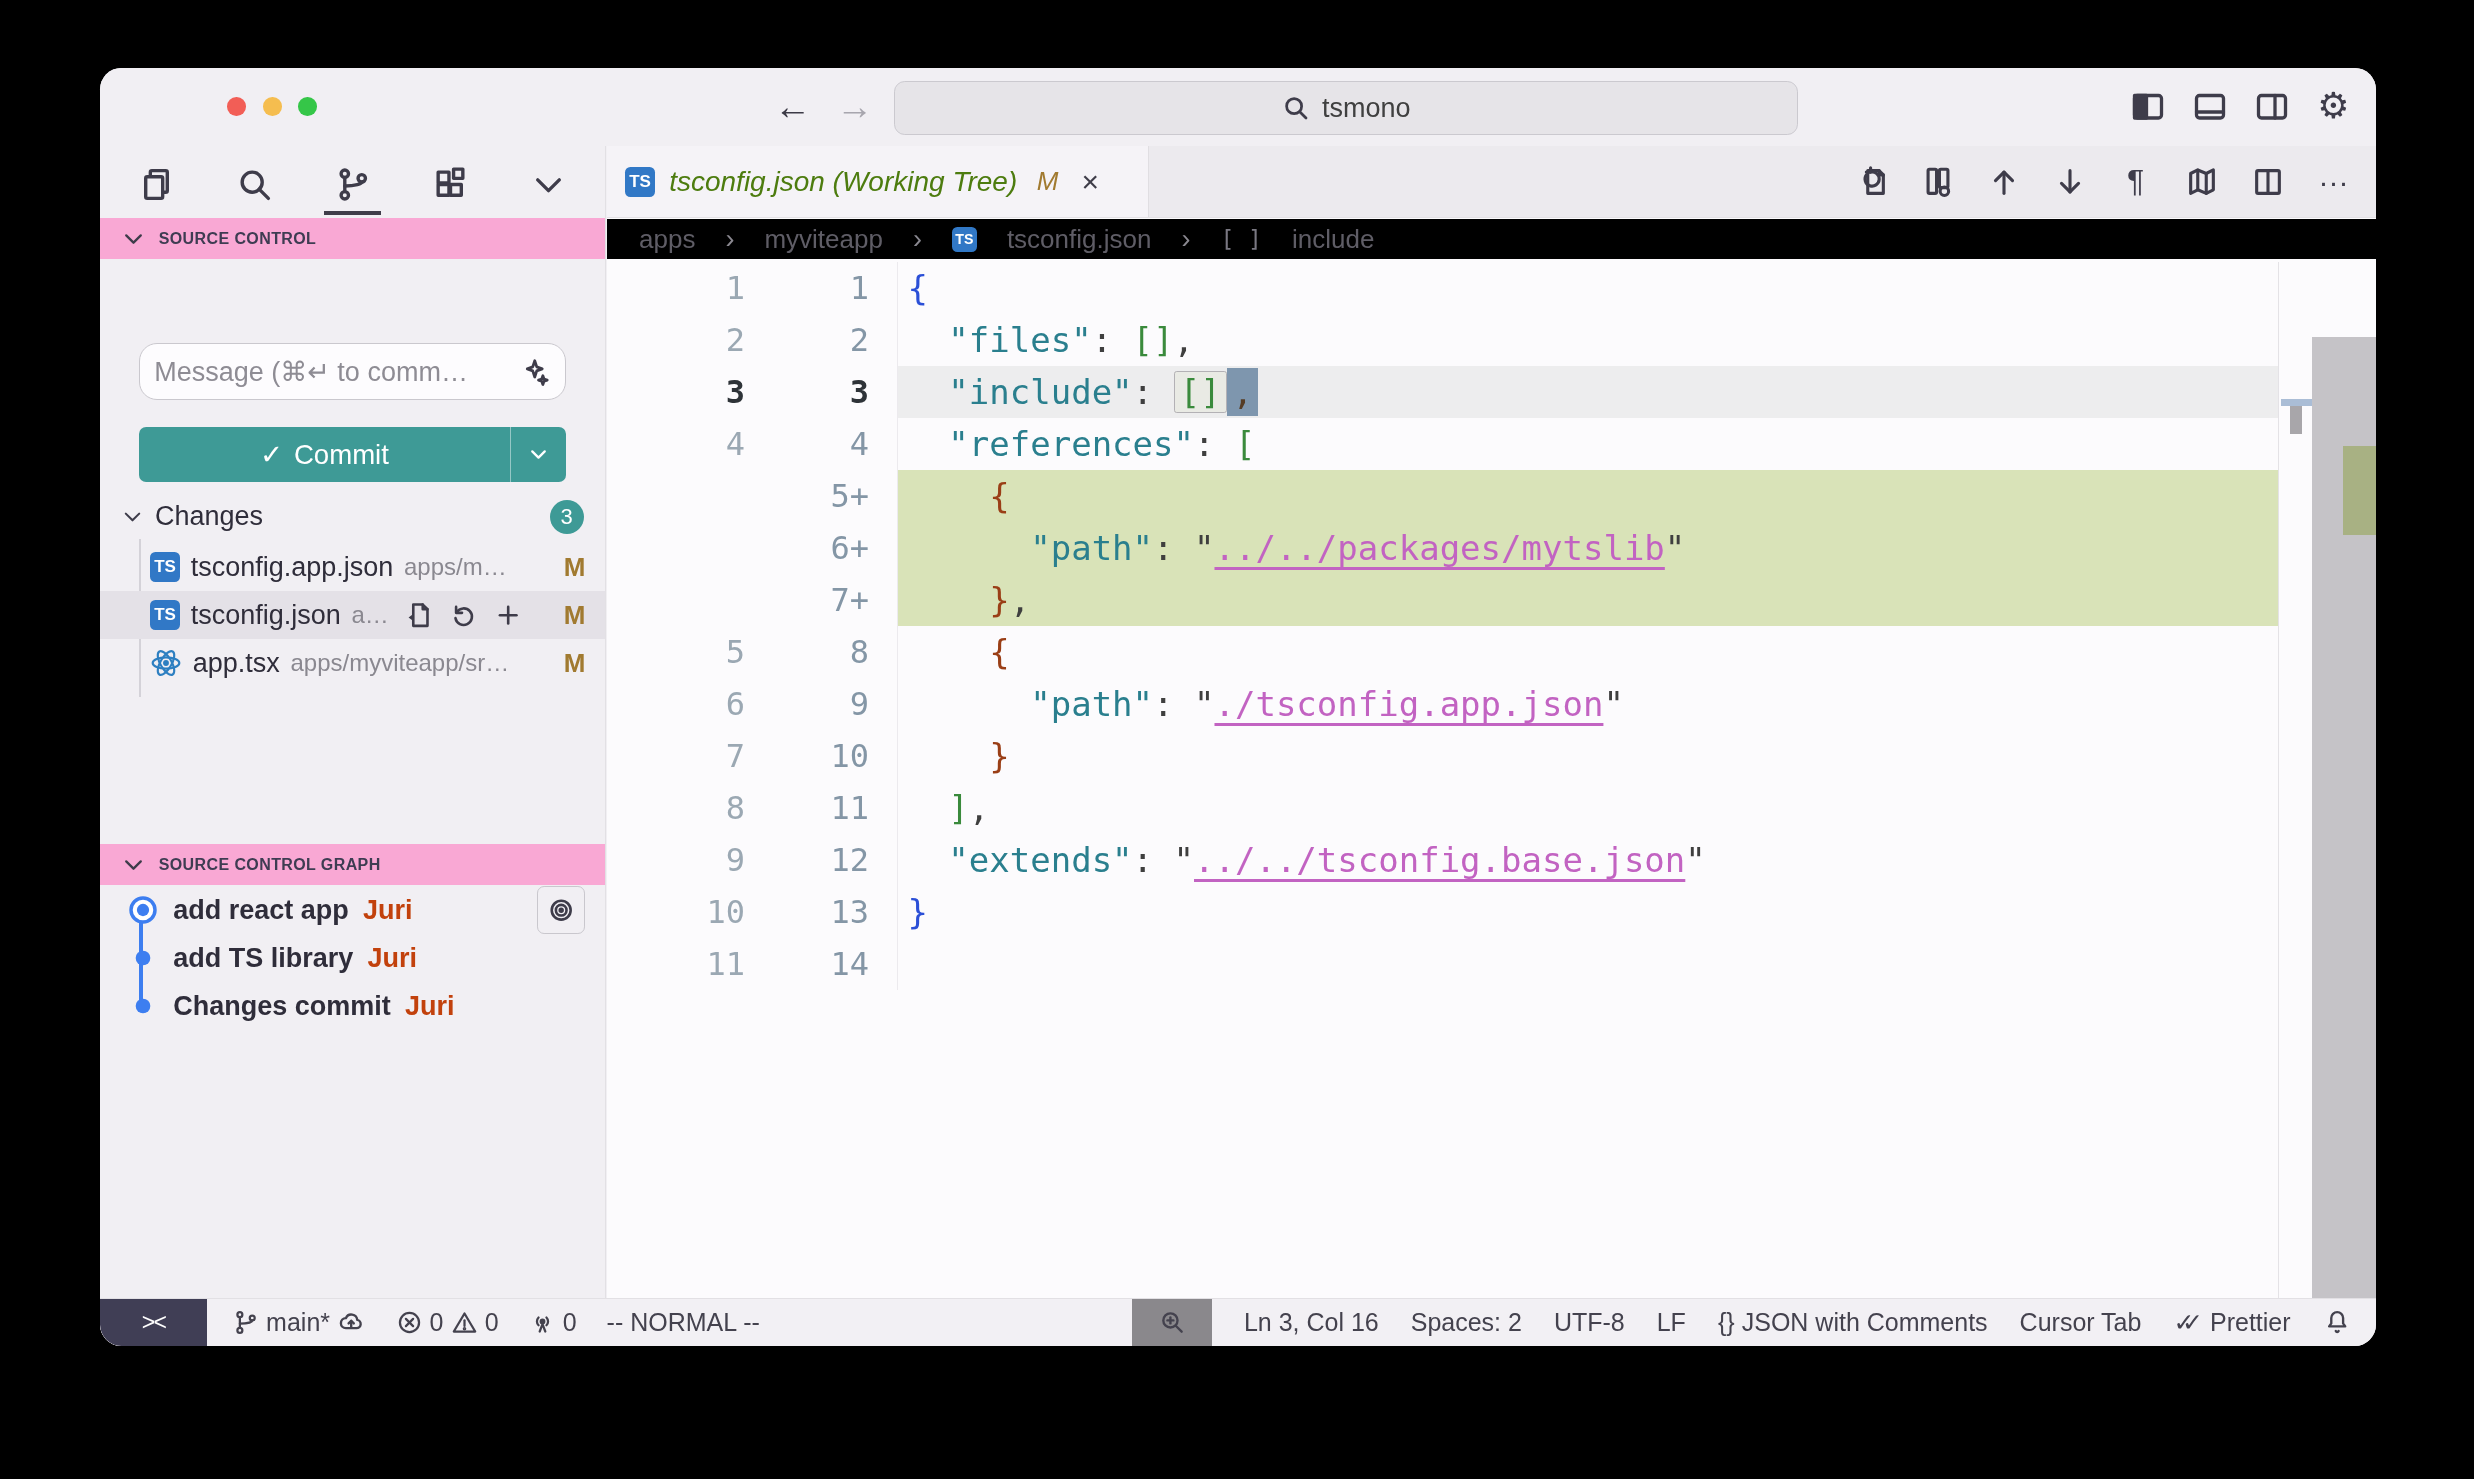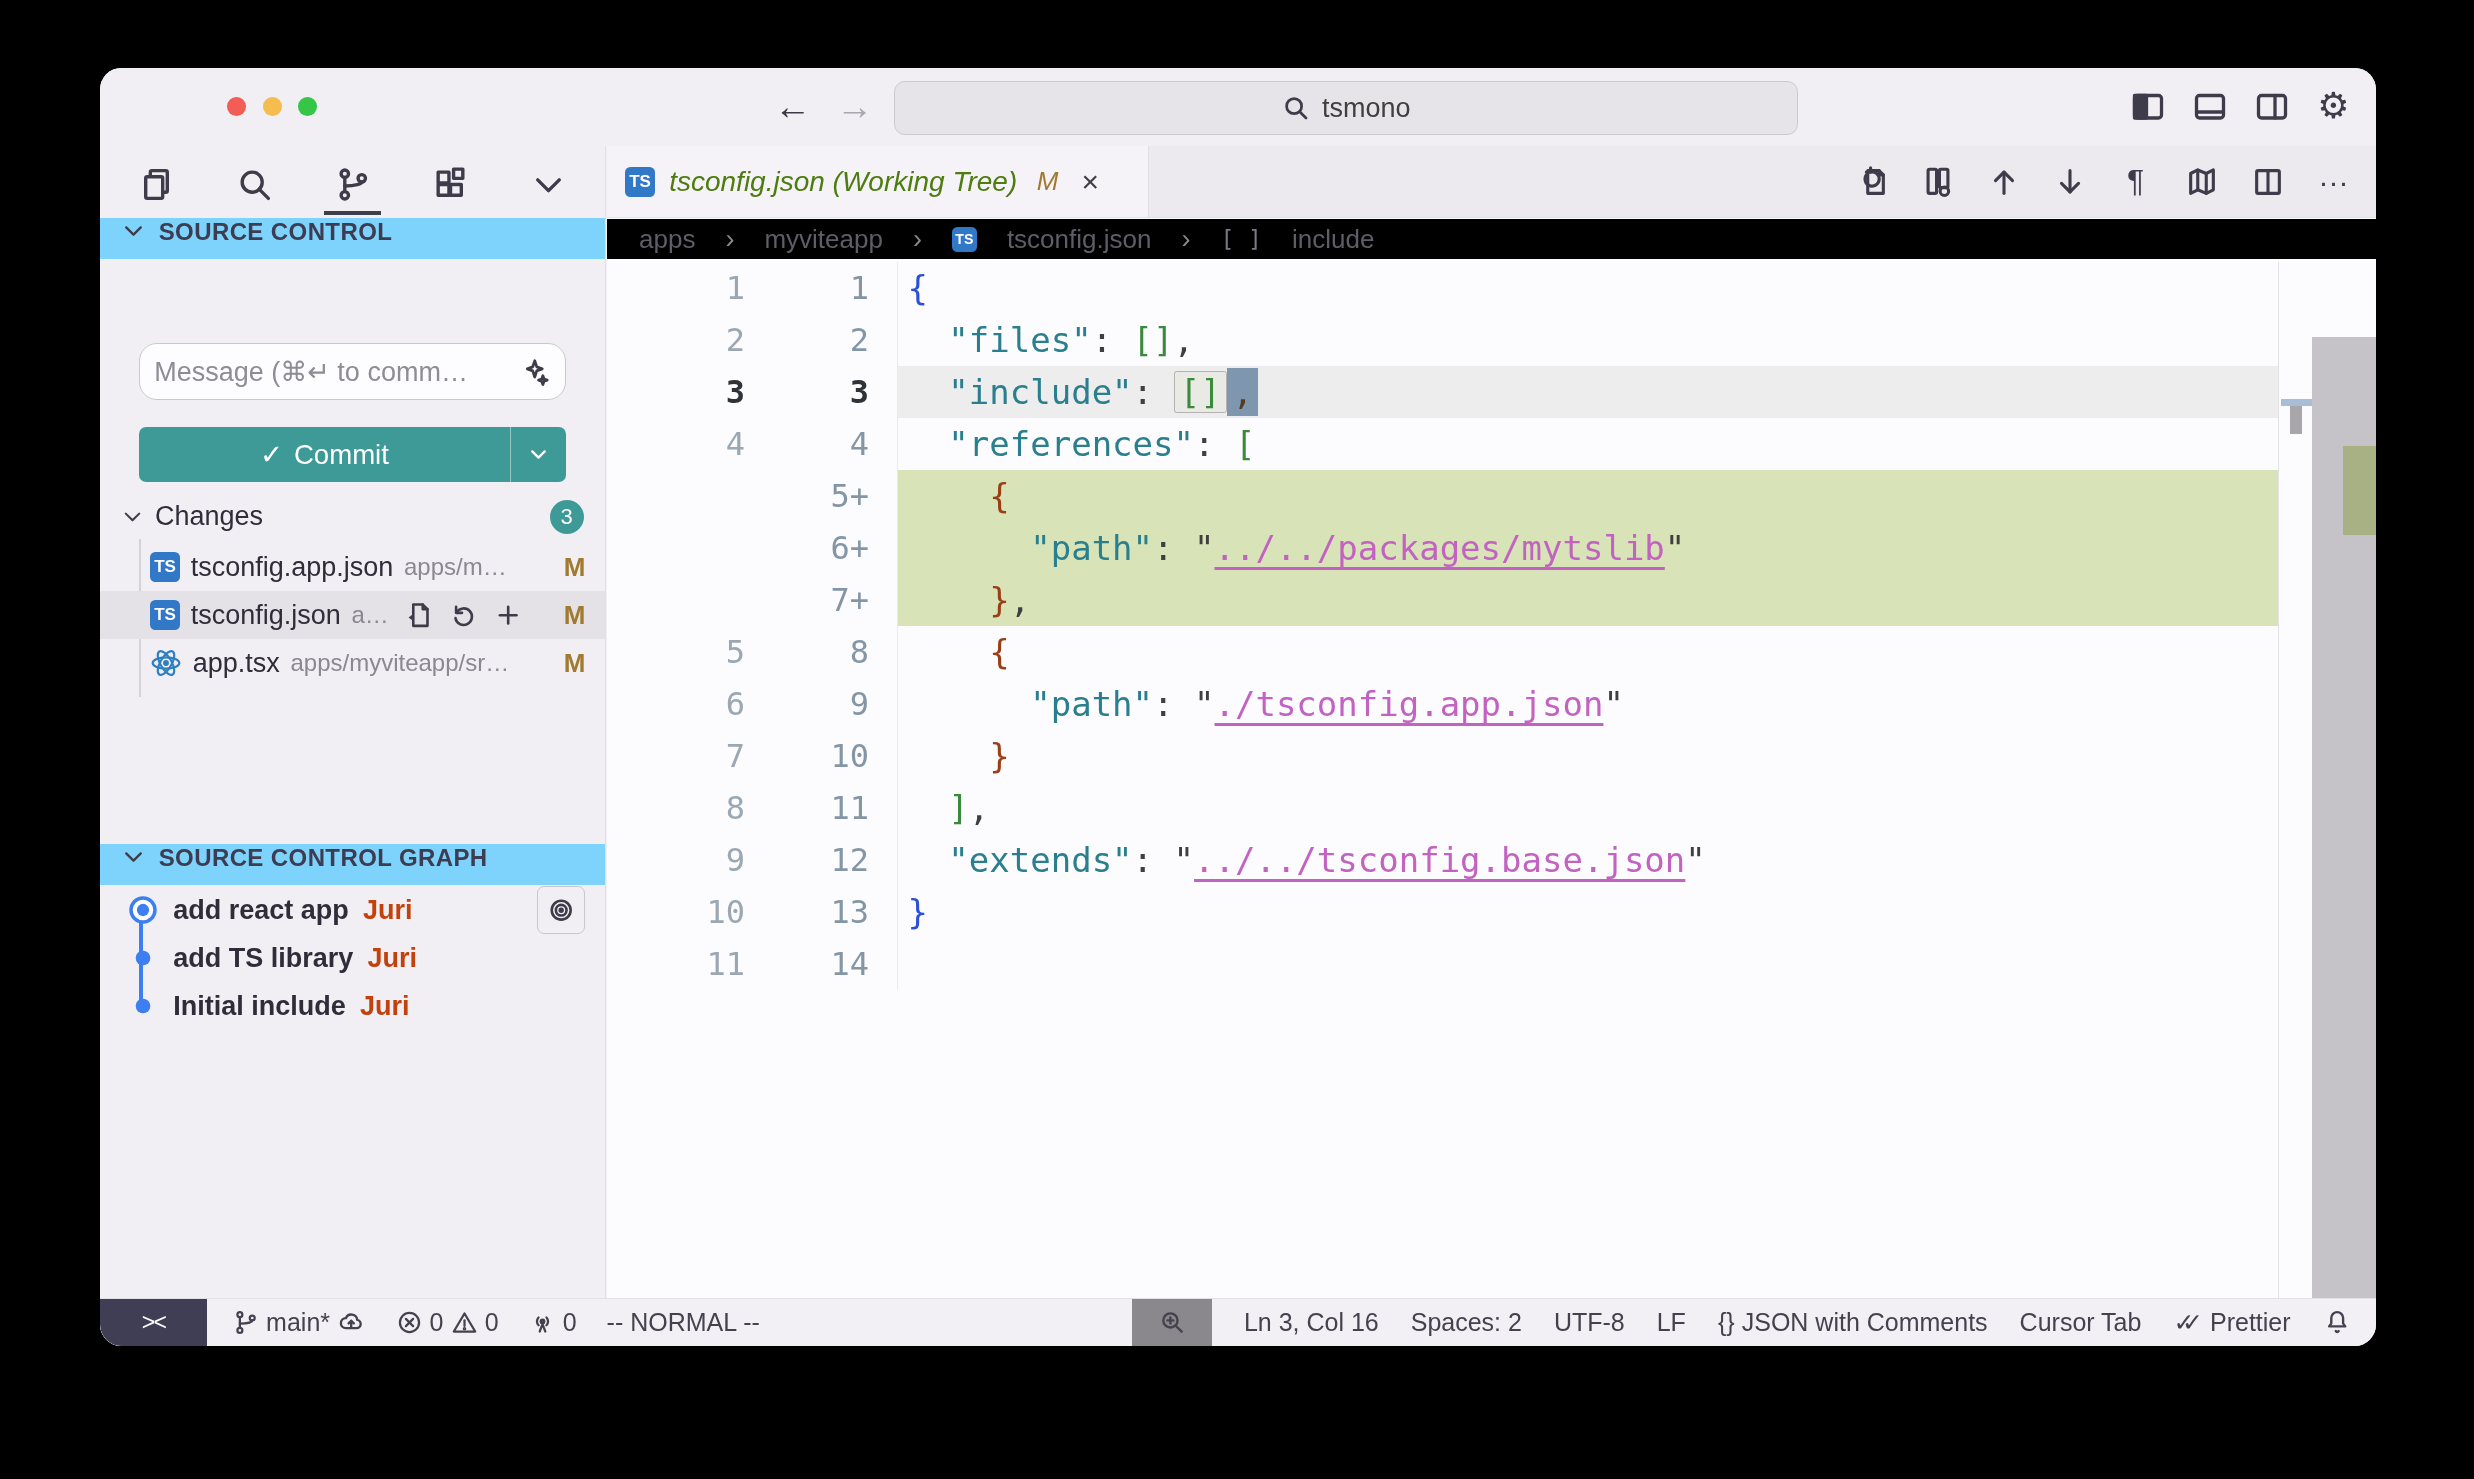--- a/index.html
+++ b/index.html
@@ -19,22 +19,22 @@
     gap:10.7px;color:#404040;font-size:27px;}
   .tb-icons{position:absolute;right:23px;top:18px;display:flex;gap:23px;align-items:center;}
   .icnbtn{width:39px;height:39px;display:flex;align-items:center;justify-content:center;color:#3e3c4a;}
   svg.ic{stroke:#3e3c4a;fill:none;stroke-width:2.2;stroke-linecap:round;stroke-linejoin:round;}
   .gearglyph{font-size:36px;color:#3e3c4a;line-height:36px;}
   
   .sidebar{position:absolute;left:0;top:78px;width:505px;bottom:47px;background:#f1eff3;border-right:1.8px solid #e2e0e4;}
   .activity{position:absolute;left:0;top:5.3px;width:100%;height:66px;display:flex;align-items:center;justify-content:center;gap:48px;}
   .act-item{position:relative;width:50px;height:57px;display:flex;align-items:center;justify-content:center;}
   .act-item.active:after{content:"";position:absolute;left:-3.6px;right:-3.6px;bottom:-1.8px;height:3.6px;background:#3f3d49;}
-  .sec-head{position:absolute;left:0;width:100%;height:41px;background:#7dd3fc;display:flex;align-items:flex-start;
-    gap:12.4px;padding-left:21.3px;box-sizing:border-box;color:#3e3c52;font-weight:bold;font-size:24px;letter-spacing:0.4px;}
+  .sec-head{position:absolute;left:0;width:100%;height:41px;background:#f9a8d4;display:flex;align-items:center;
+    gap:12.4px;padding-left:21.3px;box-sizing:border-box;color:#3e3c52;font-weight:bold;font-size:16px;letter-spacing:0.4px;}
   .msgbox{position:absolute;left:39px;top:197px;width:427px;height:57px;background:#fdfcfe;border:1.8px solid #cac8ce;
     border-radius:18px;display:flex;align-items:center;padding:0 14.2px;box-sizing:border-box;gap:22px;}
   .msgbox .ph{color:#8e8c94;font-size:27px;flex:1;white-space:nowrap;overflow:hidden;}
   .commitbtn{position:absolute;left:39px;top:281px;width:427px;height:55px;background:#3e9a96;border-radius:7.1px;
     display:flex;align-items:center;color:#fff;font-size:27.6px;}
   .commitbtn .main{flex:1;display:flex;align-items:center;justify-content:center;gap:10.7px;}
   .commitbtn .split{width:55px;height:100%;border-left:1.8px solid rgba(255,255,255,.45);display:flex;align-items:center;justify-content:center;}
   .chg-head{position:absolute;left:0;top:351px;width:100%;height:39px;display:flex;align-items:center;gap:10.7px;
     padding:0 21.3px;box-sizing:border-box;color:#2f2d3a;font-size:27px;}
   .badge{margin-left:auto;width:34px;height:34px;border-radius:50%;background:#3e9a96;color:#fff;font-size:22px;
@@ -288,21 +288,21 @@
       <svg width="32" height="32" viewBox="0 0 24 24">
           <circle cx="12" cy="12" r="5.5" fill="#3d7ef0"></circle>
         </svg>
       <span>add TS library</span>
       <span class="author">Juri</span>
     </div>
     <div class="graph-row" style="top:836px">
       <svg width="32" height="32" viewBox="0 0 24 24">
           <circle cx="12" cy="12" r="5.5" fill="#3d7ef0"></circle>
         </svg>
-      <span>Initial include</span>
+      <span>Changes commit</span>
       <span class="author">Juri</span>
     </div>
   </div>
 
   <div class="editor">
 
     <div class="tabstrip">
       <div class="tab">
         <span class="tsicon">TS</span>
         <span class="tname">tsconfig.json (Working Tree)</span>

